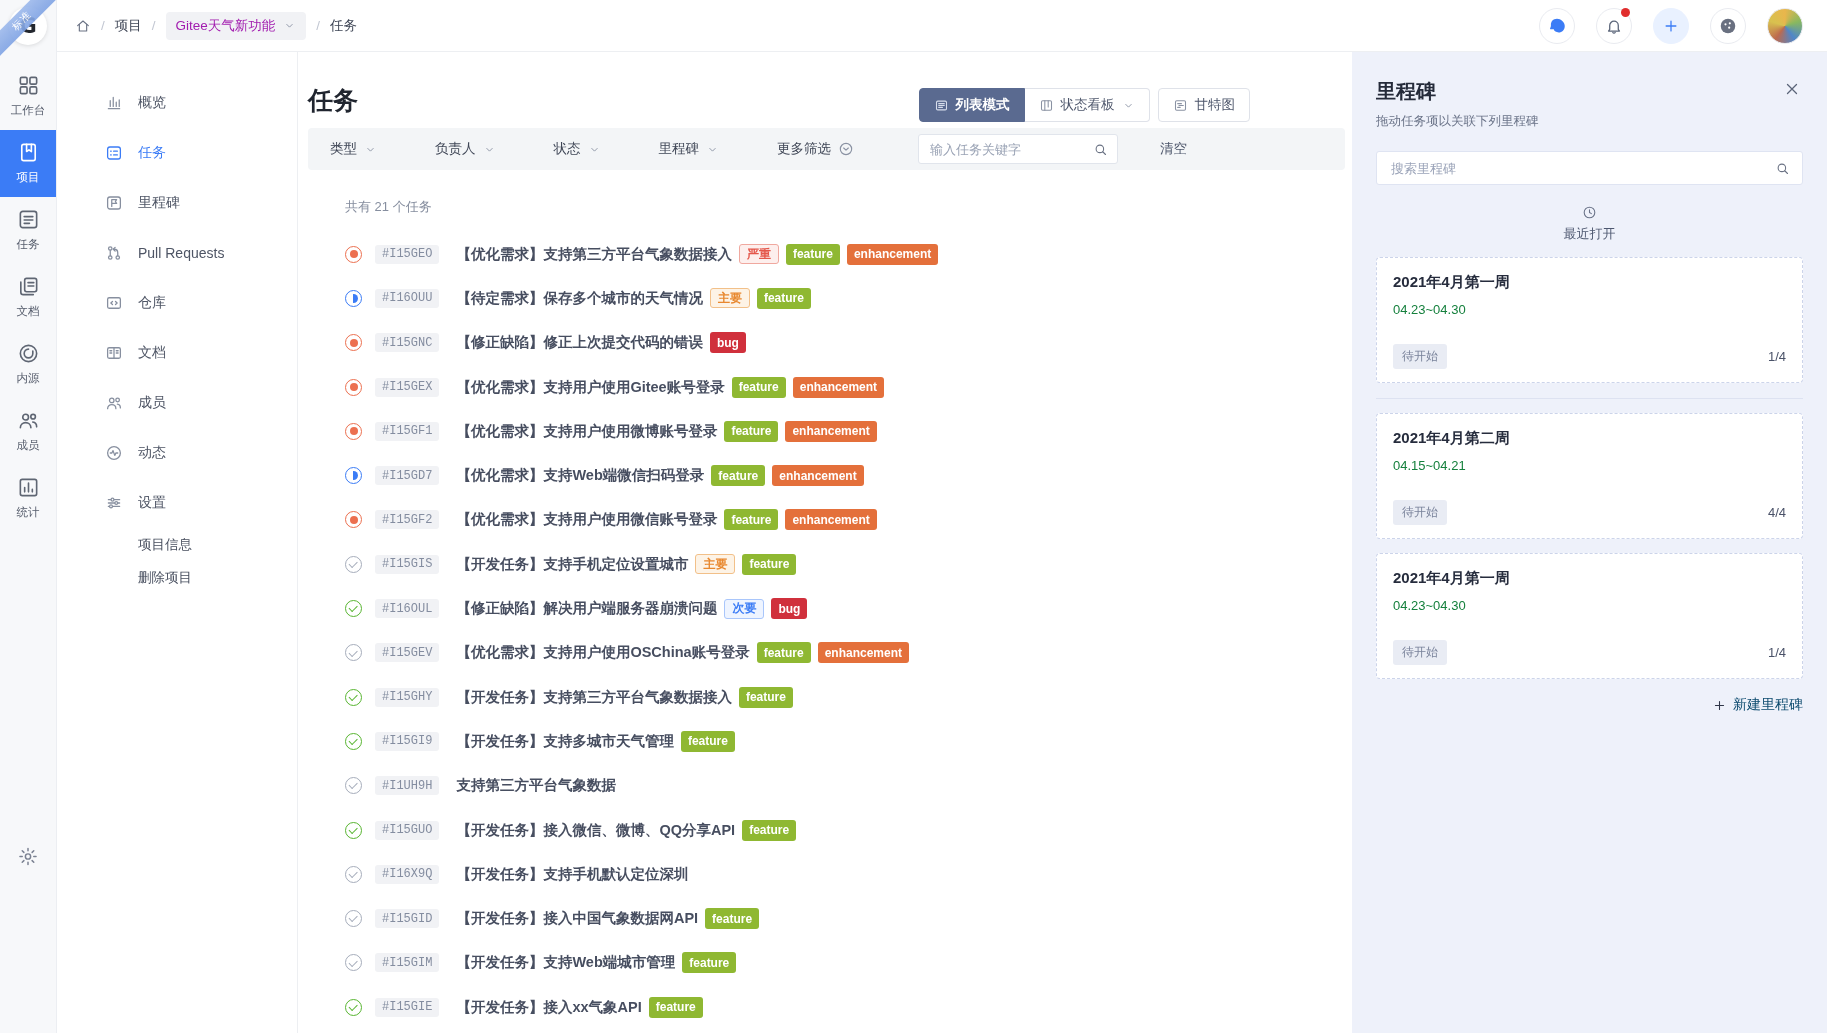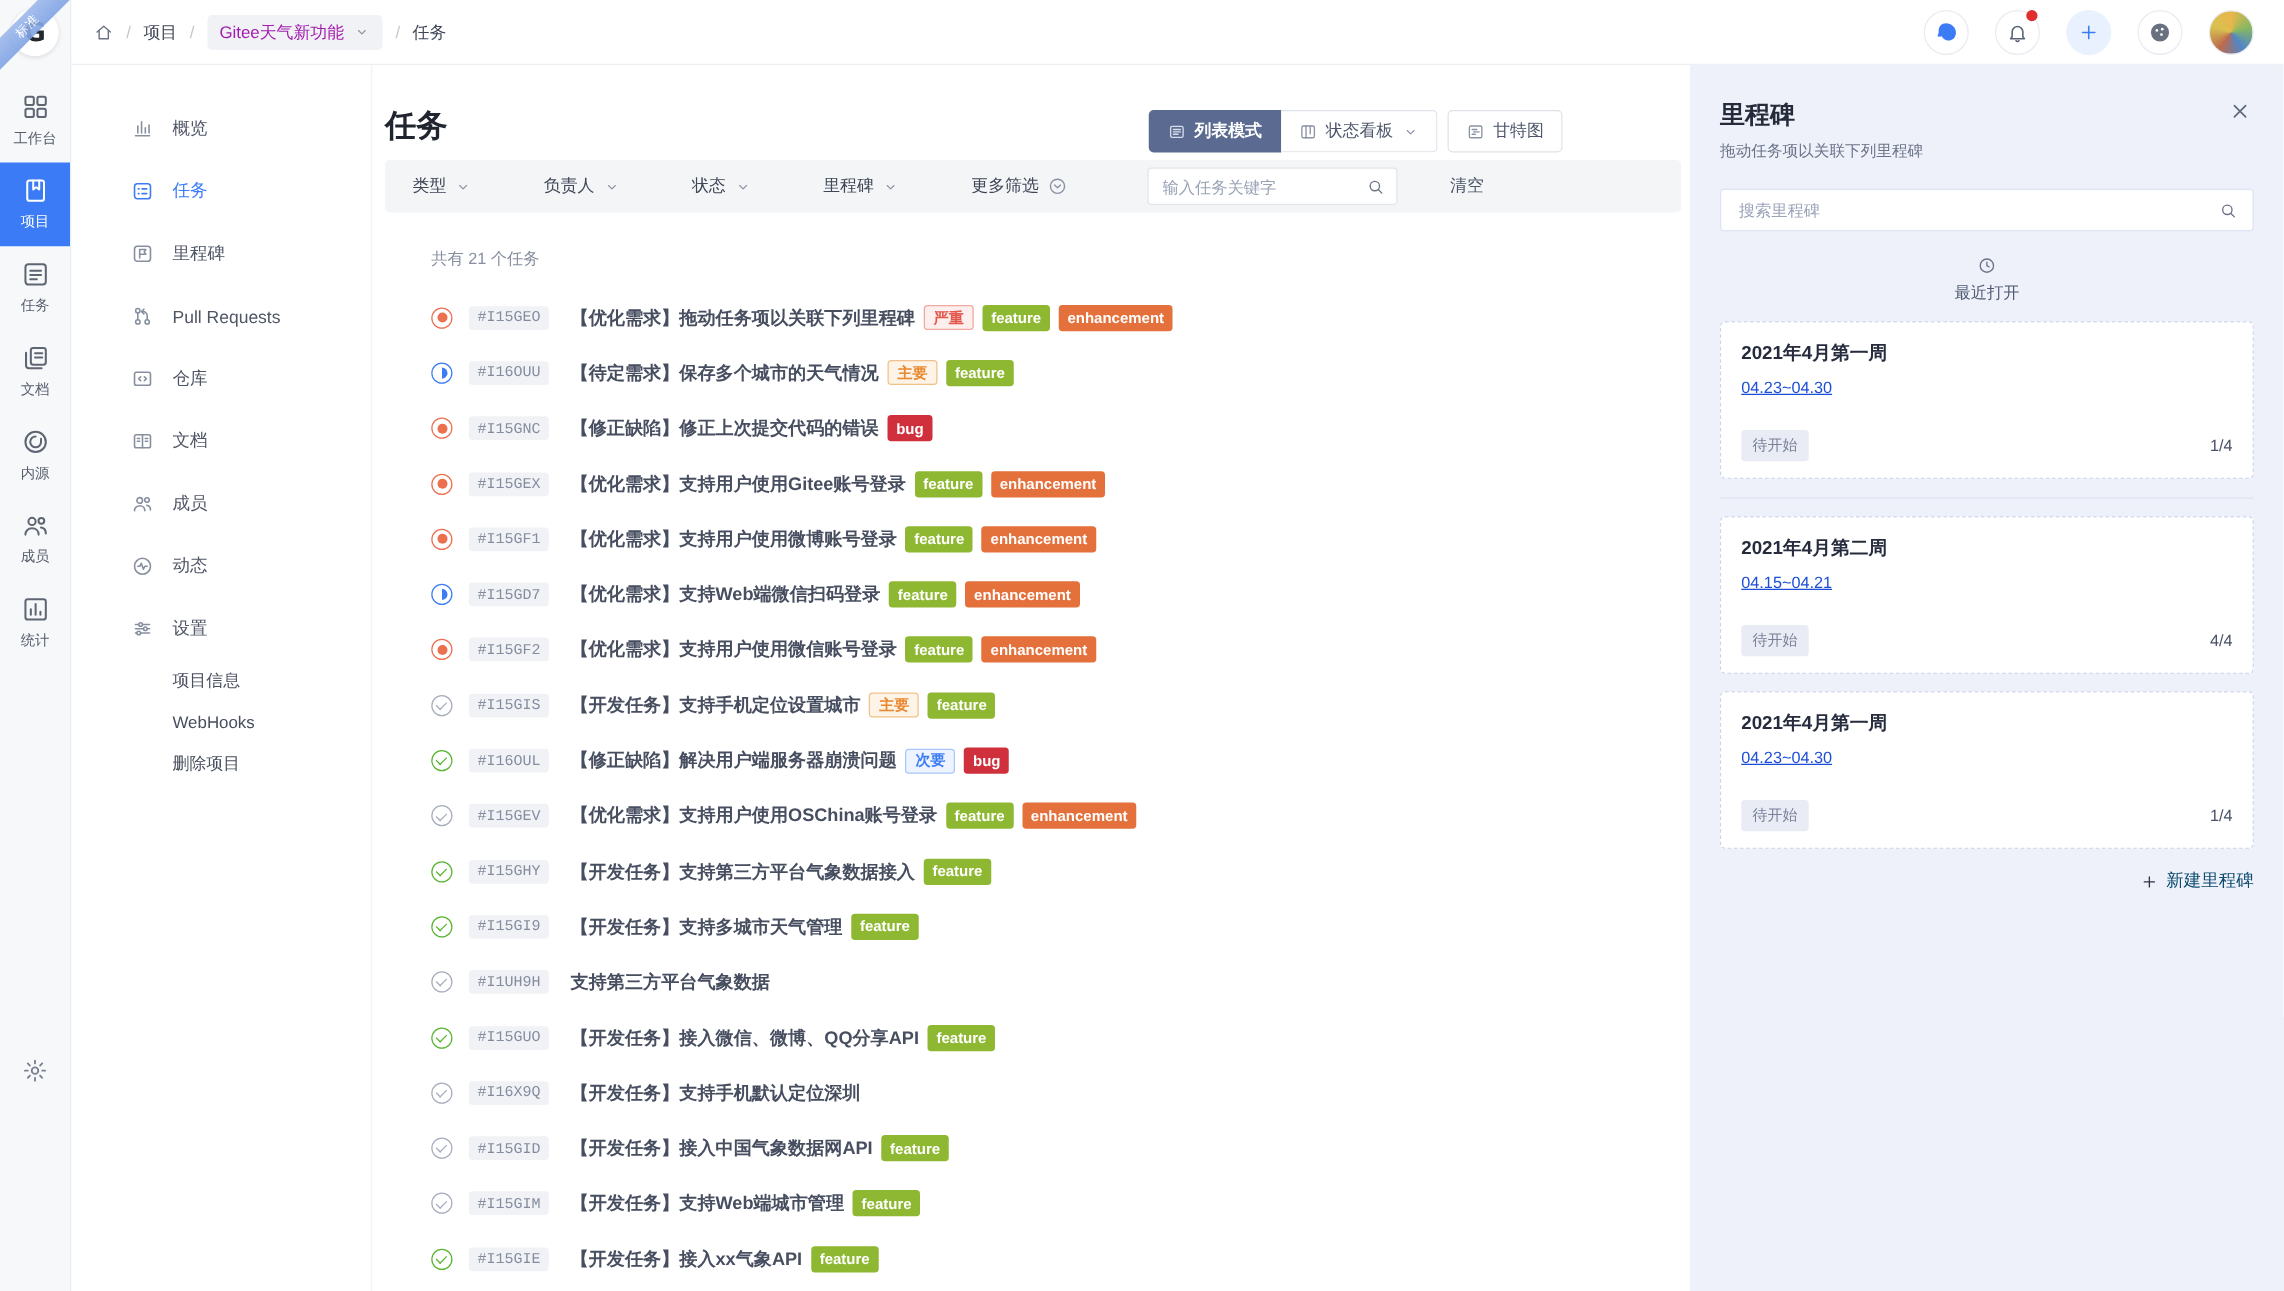--- a/index.html
+++ b/index.html
@@ -116,21 +116,21 @@
   .panel-sub{margin-top:8px;font-size:12.5px;color:#6a7388;}
   .psearch{margin-top:21px;height:34px;background:#fff;border:1px solid #dfe4f2;border-radius:3px;
     display:flex;align-items:center;padding:0 12px;}
   .psearch input{border:none;outline:none;flex:1;font-size:13px;background:transparent;color:#3f4656;font-family:inherit;}
   .psearch input::placeholder{color:#9aa3b8;}
   .psearch .ic{color:#6a7284;}
   .precent{margin-top:20px;display:flex;align-items:center;gap:5px;font-size:13px;color:#4e5870;flex-direction:column;}
   .precent .ic{color:#6a7388;}
   .mcard{margin-top:14px;background:#fff;border:1px dashed #ccd4ea;border-radius:4px;padding:15px 16px 13px;cursor:pointer;}
   .mname{font-size:15px;font-weight:700;color:#262c3d;}
-  .mrange{margin-top:10px;font-size:13px;color:#1d4ed8;text-decoration:underline;}
+  .mrange{margin-top:10px;font-size:13px;color:#15803d;}
   .mfoot{margin-top:27px;display:flex;align-items:center;}
   .mstatus{background:#e9ecf4;color:#79829a;font-size:12px;padding:4px 9px;border-radius:3px;}
   .mprog{margin-left:auto;font-size:13px;color:#4a5268;}
   .pdivider{margin-top:15px;border-top:1px solid #dde2f1;}
   .pnew{margin-top:17px;display:flex;align-items:center;justify-content:flex-end;gap:6px;
     font-size:14px;color:#0c4a6e;cursor:pointer;}
   .pnew .ic{color:#2e3547;}
 </style>
 </head>
 <body>
@@ -374,23 +374,20 @@
                 </svg>
               </span>
     <span class="pm-label">设置</span>
   </div>
           </nav>
         <div id="menu-children">
             <div class="pm-child">
     <span>项目信息</span>
   </div>
             <div class="pm-child">
-    <span>WebHooks</span>
-  </div>
-            <div class="pm-child">
     <span>删除项目</span>
   </div>
           </div>
       </aside>
 
       <main class="main">
         <div class="main-head">
           <h1 class="main-title">任务</h1>
         </div>
         <div class="views" id="view-modes">
@@ -482,21 +479,21 @@
               </span>
           </div>
           <span class="fclear">清空</span>
         </div>
 
         <div class="count">共有 21 个任务</div>
         <div class="tasklist" id="task-list">
             <div class="trow">
     <span class="sic s-open"></span>
     <span class="tid">#I15GEO</span>
-    <span class="ttitle">【优化需求】拖动任务项以关联下列里程碑</span>
+    <span class="ttitle">【优化需求】支持第三方平台气象数据接入</span>
     <span class="tags">
                 <span class="tag outline-red">严重</span>
                 <span class="tag green">feature</span>
                 <span class="tag orange">enhancement</span>
               </span>
   </div>
             <div class="trow">
     <span class="sic s-prog"></span>
     <span class="tid">#I16OUU</span>
     <span class="ttitle">【待定需求】保存多个城市的天气情况</span>

